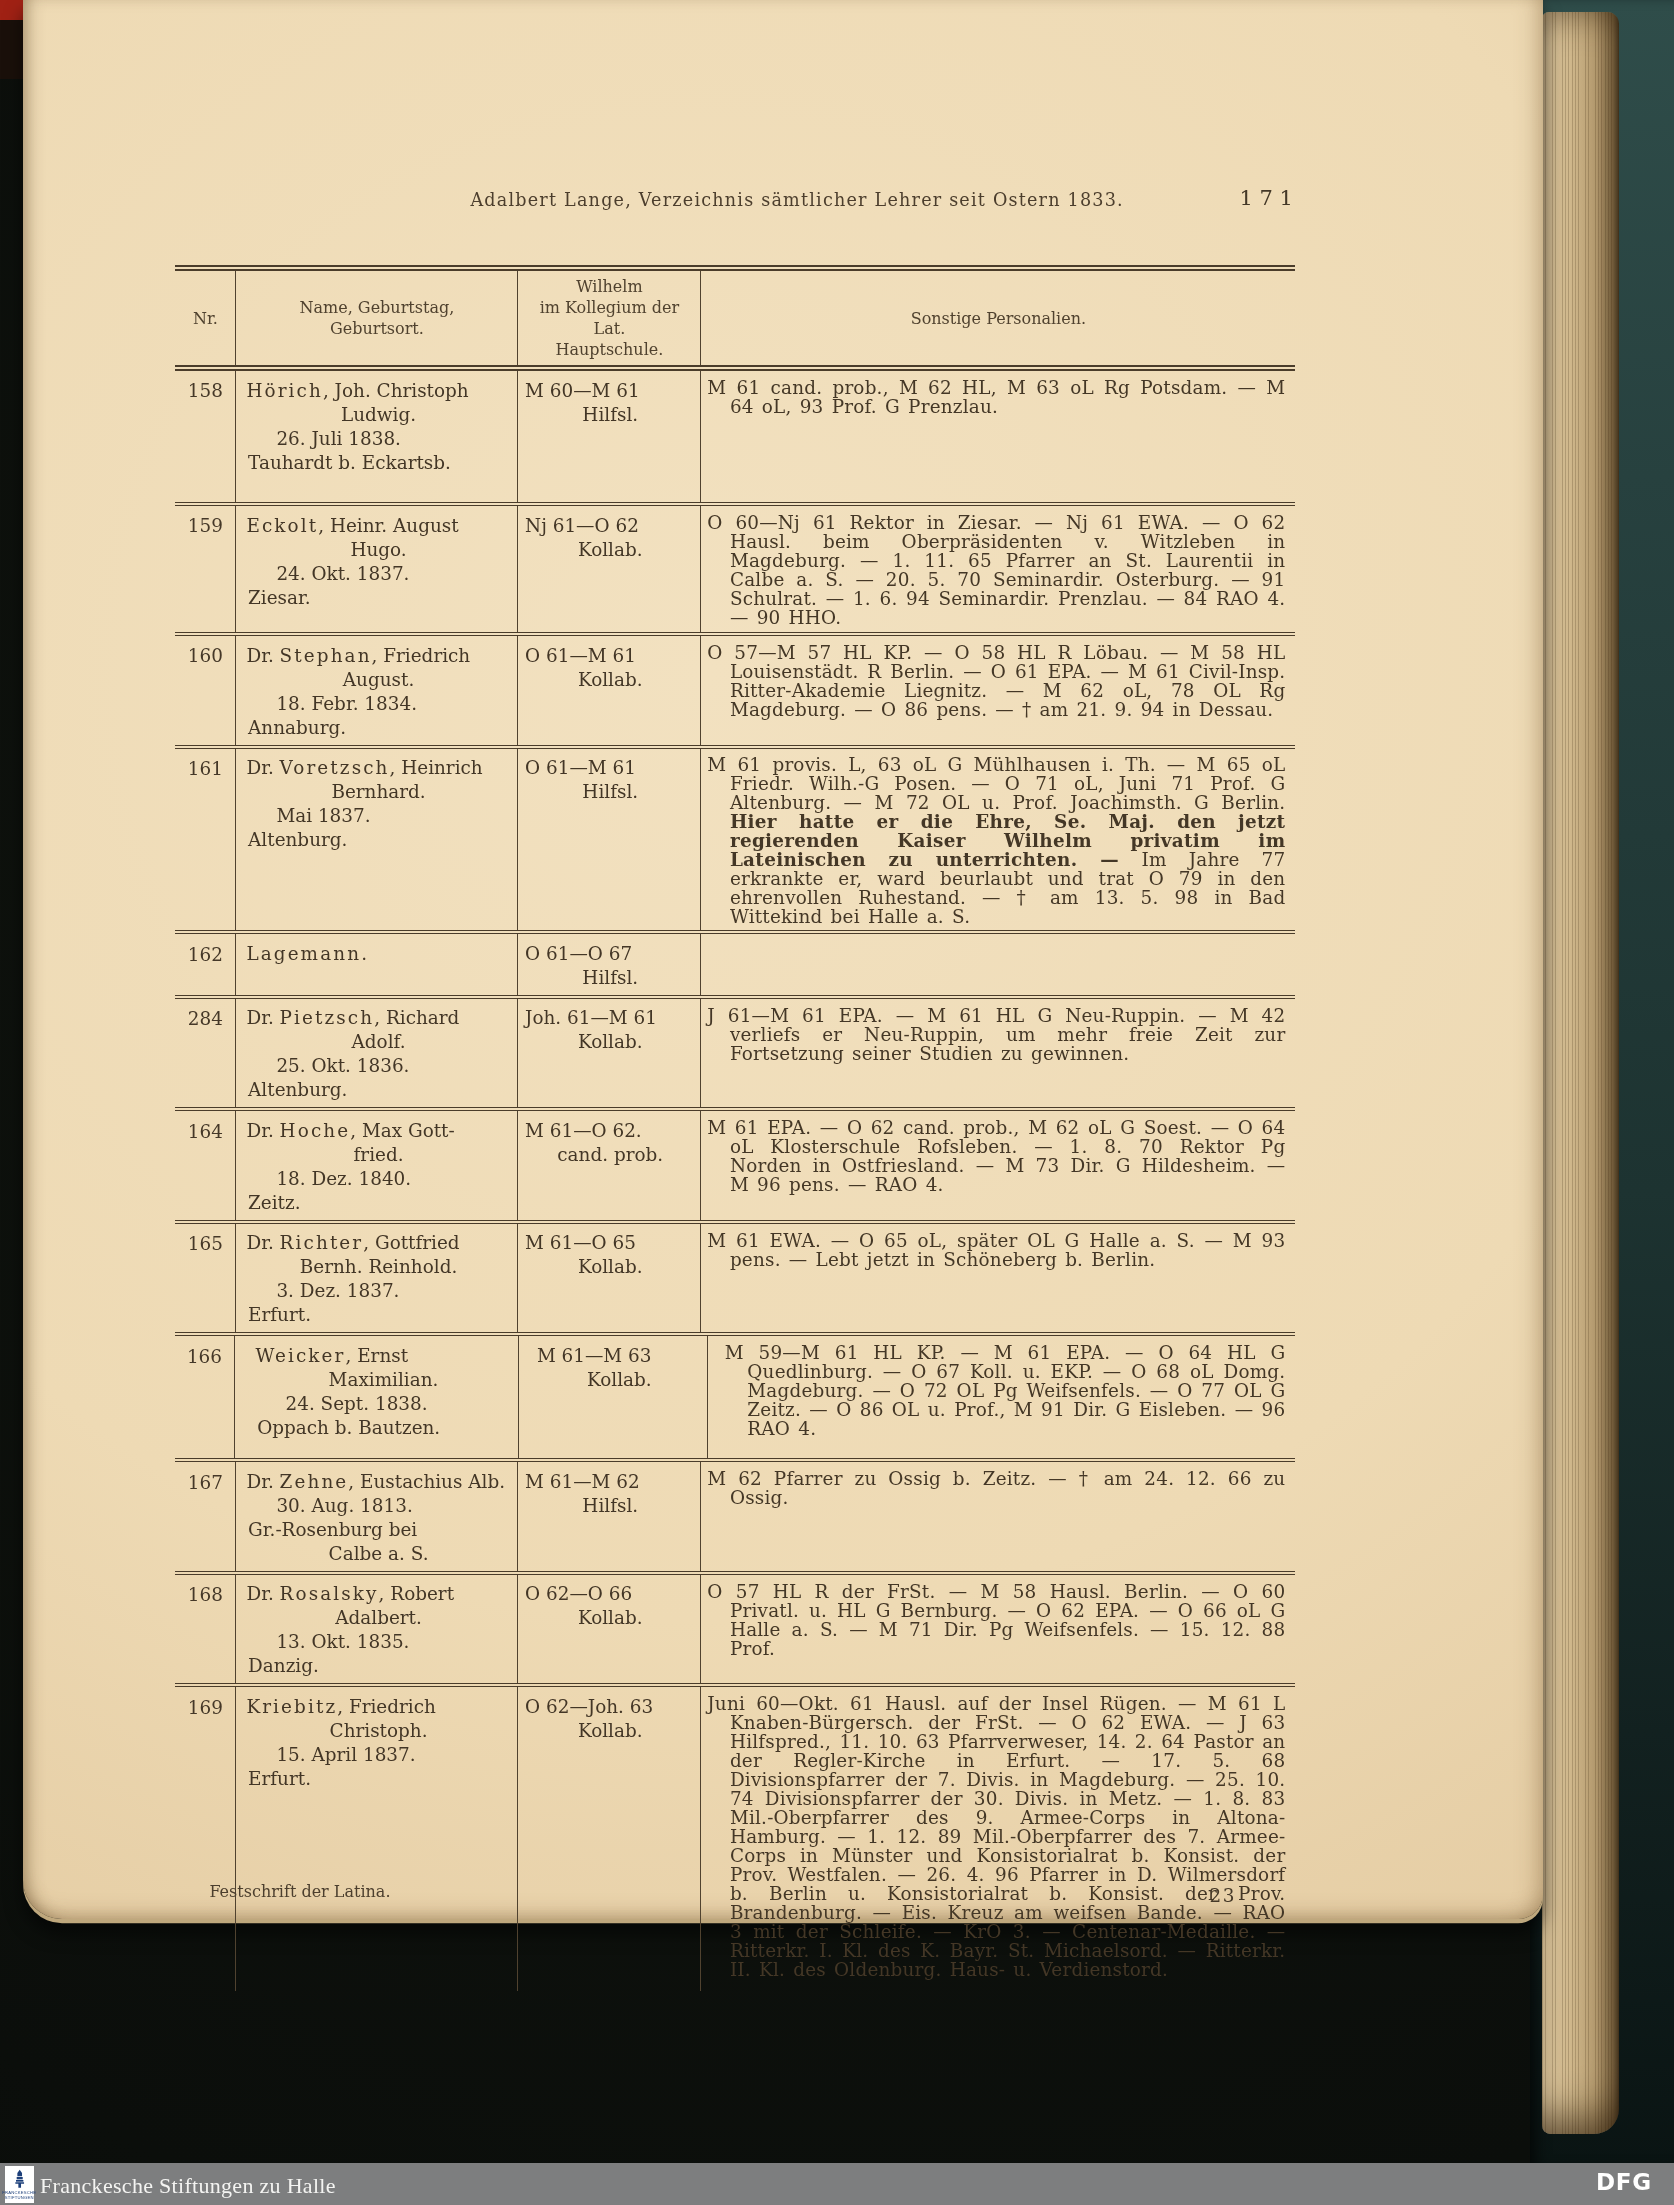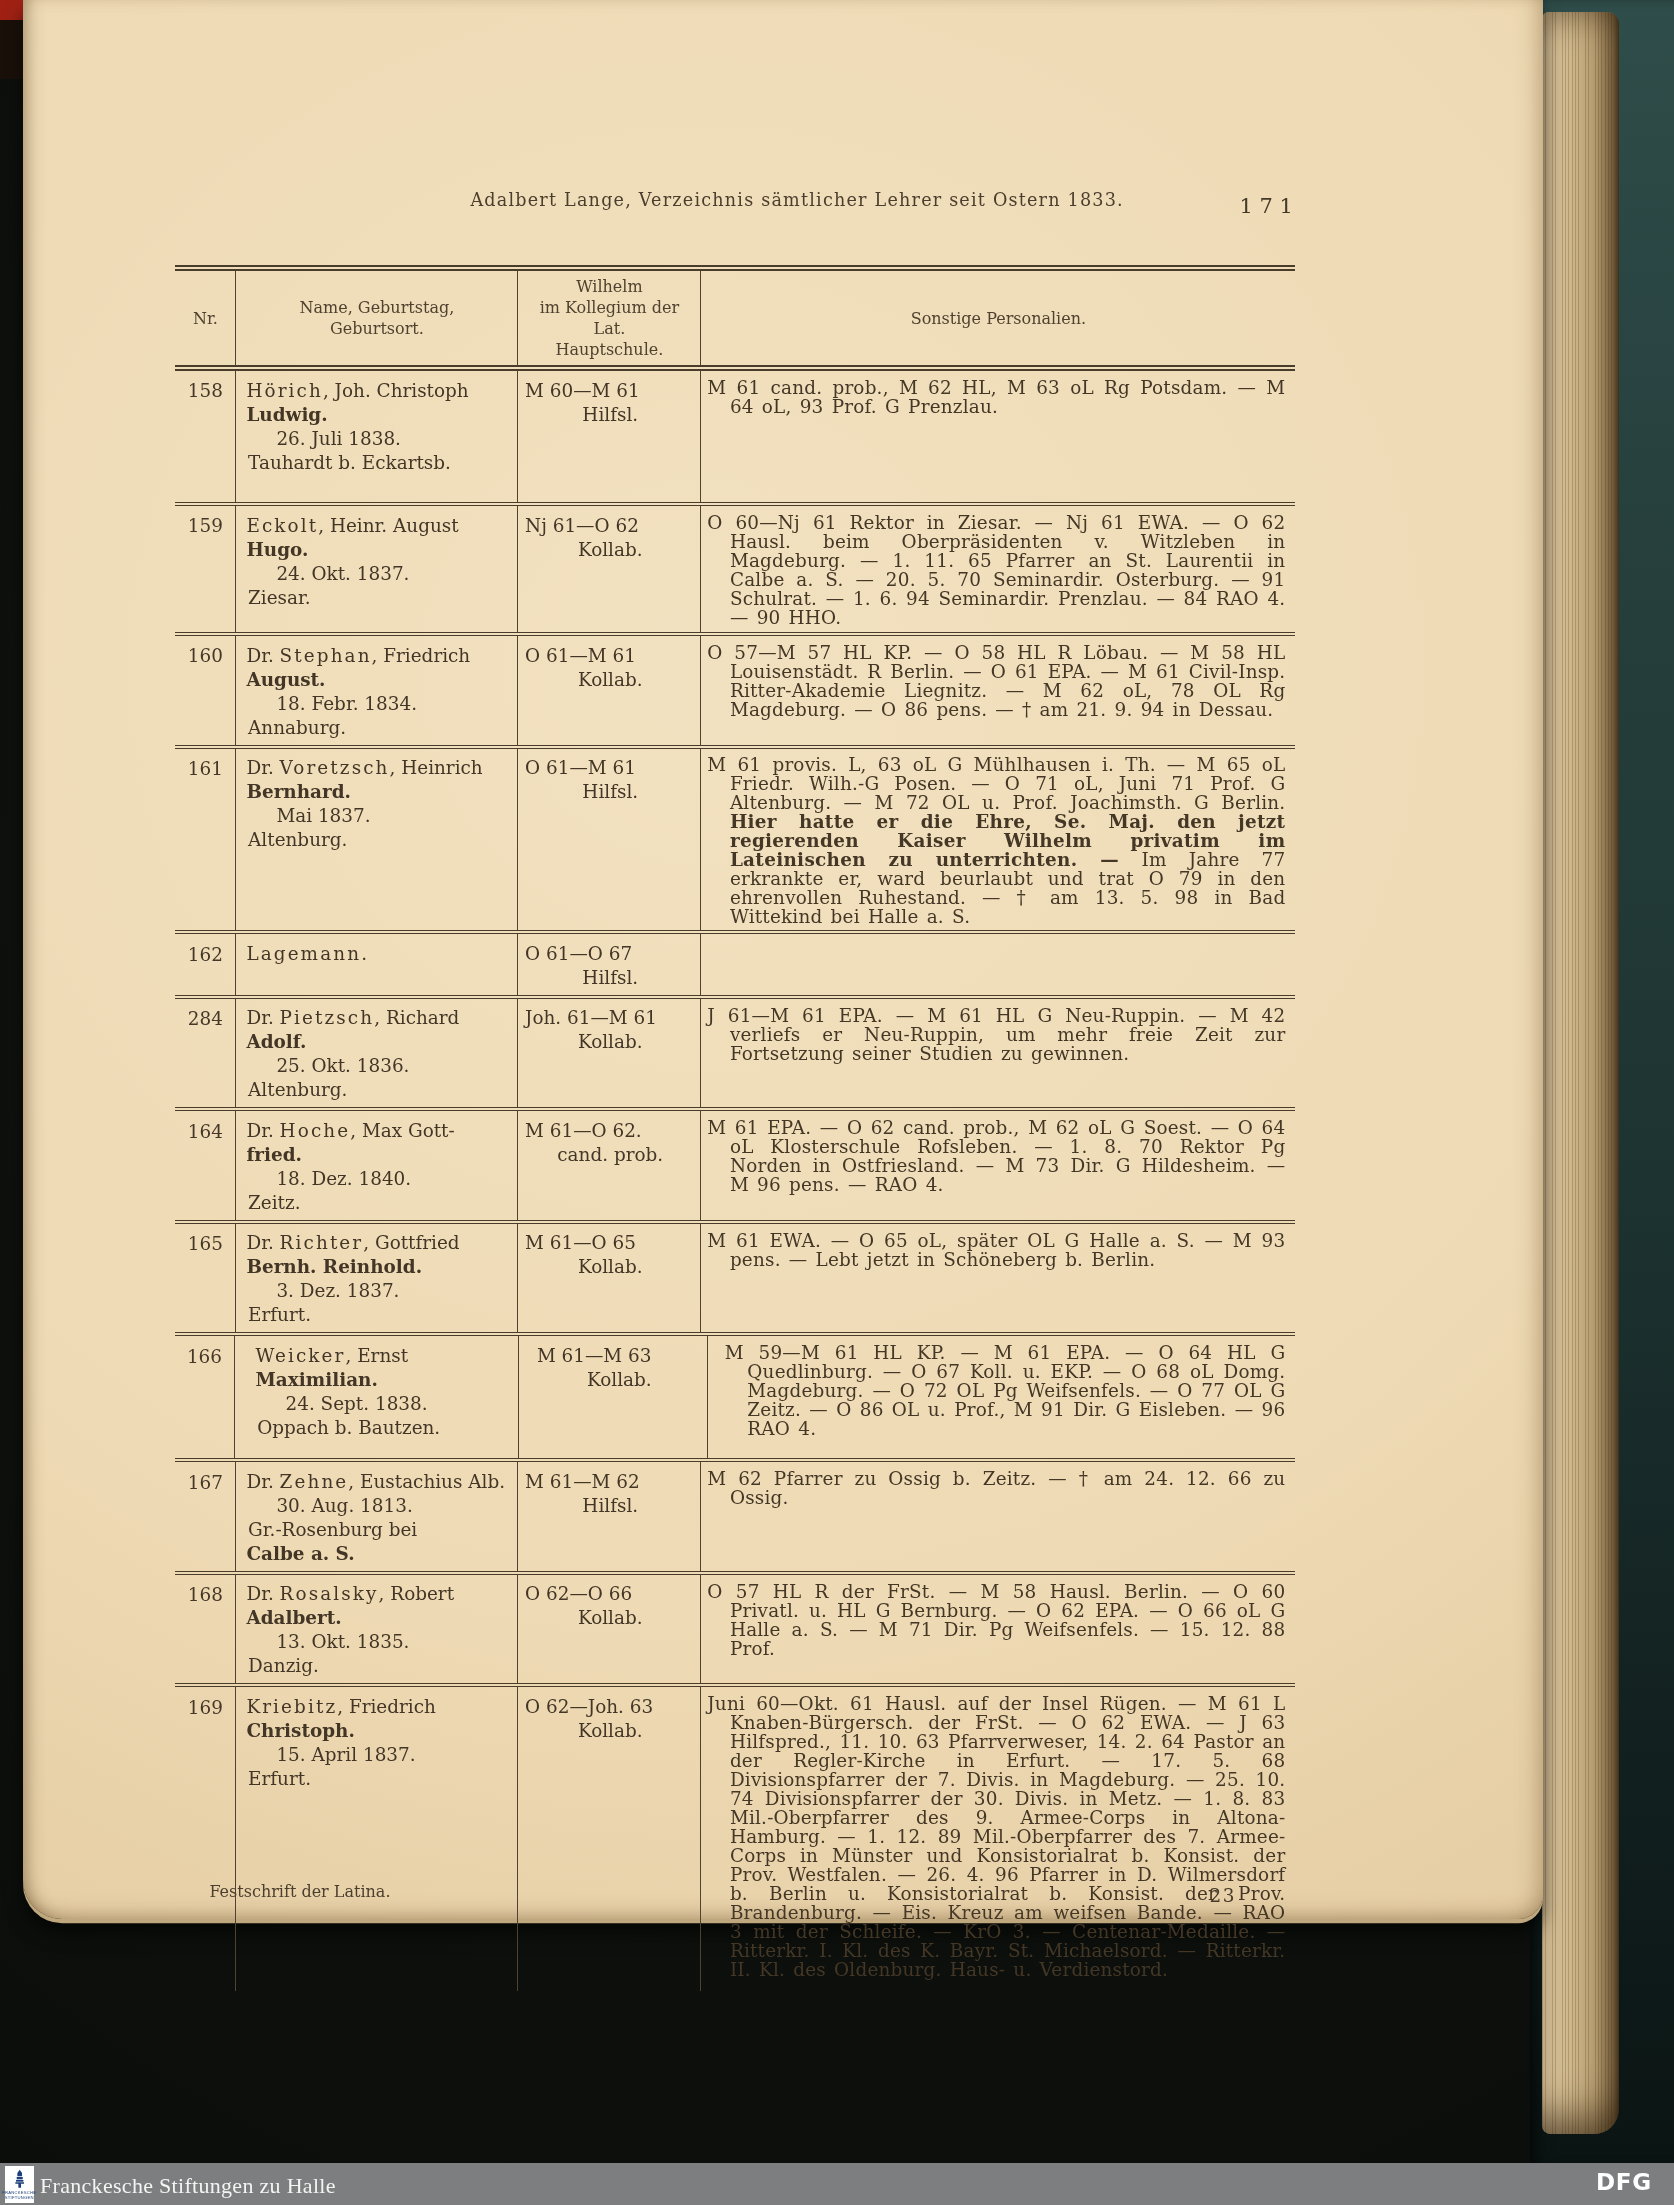--- a/index.html
+++ b/index.html
@@ -30,21 +30,21 @@
     border-radius:0 0 25px 39px;
     background:
       radial-gradient(120% 90% at 45% 35%, #f2e1c0 0%, #eedab4 55%, #e5cda4 85%, #d9bf94 100%);
     box-shadow:0 4.2px 0 #bfa87d, 0 13.4px 18.4px rgba(0,0,0,.55),
       inset -16.7px 0 22px -11.7px rgba(120,90,50,.38),
       inset 13.4px 0 16.7px -10px rgba(80,55,25,.45),
       inset 0 -15px 22px -13.4px rgba(110,80,40,.4);
     color:#453827;}
 
   .running-head{position:absolute;left:447px;top:190px;font-size:17.6px;letter-spacing:1.2px;color:#4c3e2d;}
-  .page-num{position:absolute;left:1216px;top:194px;font-size:21px;letter-spacing:6.7px;color:#443827;}
+  .page-num{position:absolute;left:1216px;top:186px;font-size:21px;letter-spacing:6.7px;color:#443827;}
 
   
   .lehrer-table{position:absolute;left:152px;top:265px;width:1120px;
     border-top:6.7px double #4a3c2a;}
   .thead{display:flex;border-bottom:6.7px double #4a3c2a;min-height:99px;}
   .th{display:flex;flex-direction:column;justify-content:center;align-items:center;
     font-size:16px;line-height:21px;color:#50422f;text-align:center;padding:5px 3.3px;}
   .c0{width:61px;border-right:1.7px solid #50422f;}
   .c1{width:282px;border-right:1.7px solid #50422f;}
   .c2{width:183px;border-right:1.7px solid #50422f;}
@@ -65,21 +65,21 @@
   .lehrer-table > div:nth-child(11){min-height:95px;}
   .lehrer-table > div:nth-child(12){min-height:95px;}
   .lehrer-table > div:nth-child(13){min-height:308px;}
 
   .c-nr{width:61px;border-right:1.7px solid #50422f;font-size:18.4px;color:#453828;
     text-align:center;padding-top:9.2px;}
   .c-name{width:282px;border-right:1.7px solid #50422f;font-size:18.4px;line-height:24px;
     color:#433626;padding:7.5px 6.7px 5px 10px;}
   .nm-first{white-space:nowrap;}
   .surname{letter-spacing:2.1px;}
-  .nm-center{text-align:left;font-weight:bold;}
+  .nm-center{text-align:center;}
   .nm-indent{padding-left:30px;}
   .nm-left{padding-left:1.7px;}
   .c-st{width:183px;border-right:1.7px solid #50422f;font-size:18.4px;line-height:24px;
     color:#433626;padding:7.5px 5px 5px 6.7px;}
   .st1{text-align:center;}
   .c-pers{width:594px;font-size:18.4px;line-height:19px;color:#443726;
     padding:6.7px 10px 4.2px 28.5px;text-indent:-22.6px;text-align:justify;
     word-spacing:2.1px;letter-spacing:0.2px;}
   .seg-bold{font-weight:bold;letter-spacing:0.3px;}
 

